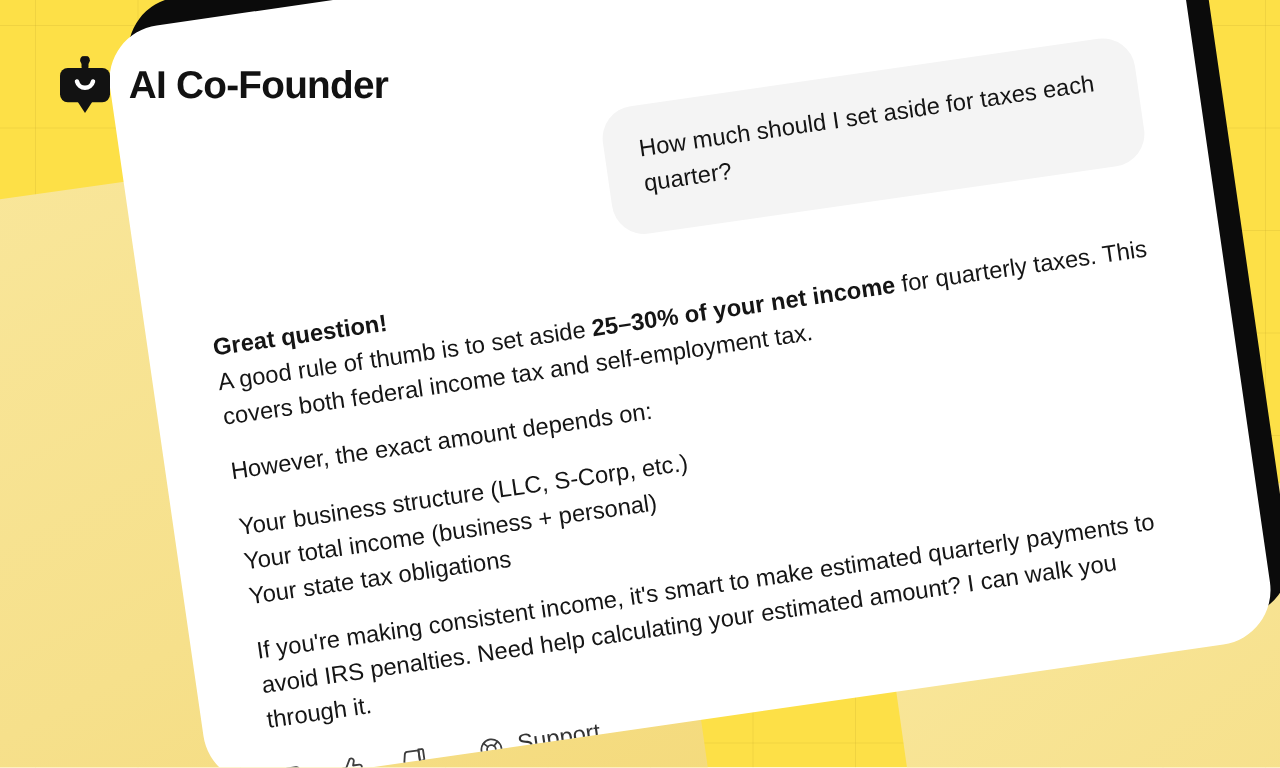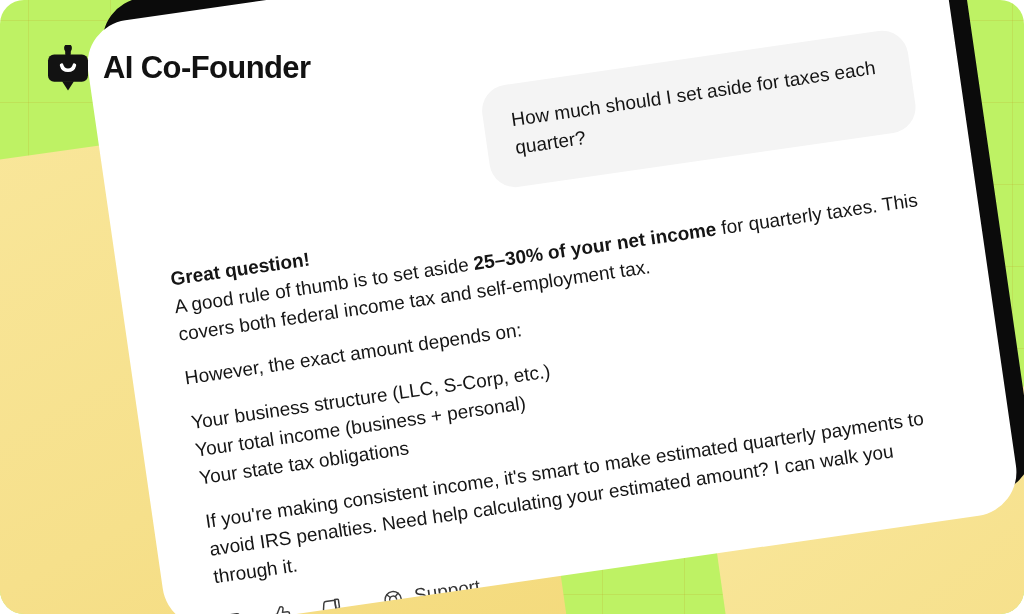--- a/index.html
+++ b/index.html
@@ -8,23 +8,22 @@
     width: 1024px;
     height: 614px;
     overflow: hidden;
     font-family: "Liberation Sans", sans-serif;
   }
 
   #stage {
     position: relative;
     width: 1024px;
     height: 614px;
-    background: #bef264;
+    background: #fde047;
     overflow: hidden;
-    border-radius: 24px;
   }
 
   
   .bg-grid {
     position: absolute;
     inset: -40px;
     background-image:
       linear-gradient(to right, rgba(190,160,40,0.20) 1px, transparent 1px),
       linear-gradient(to bottom, rgba(190,160,40,0.20) 1px, transparent 1px);
     background-size: 82px 82px;

